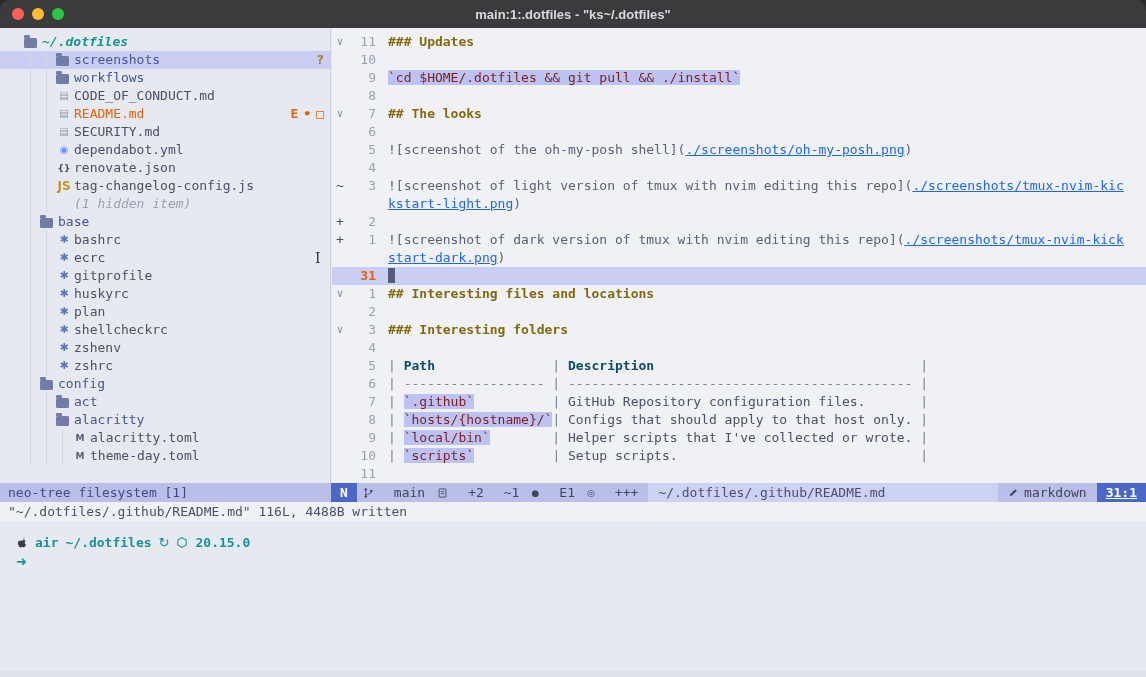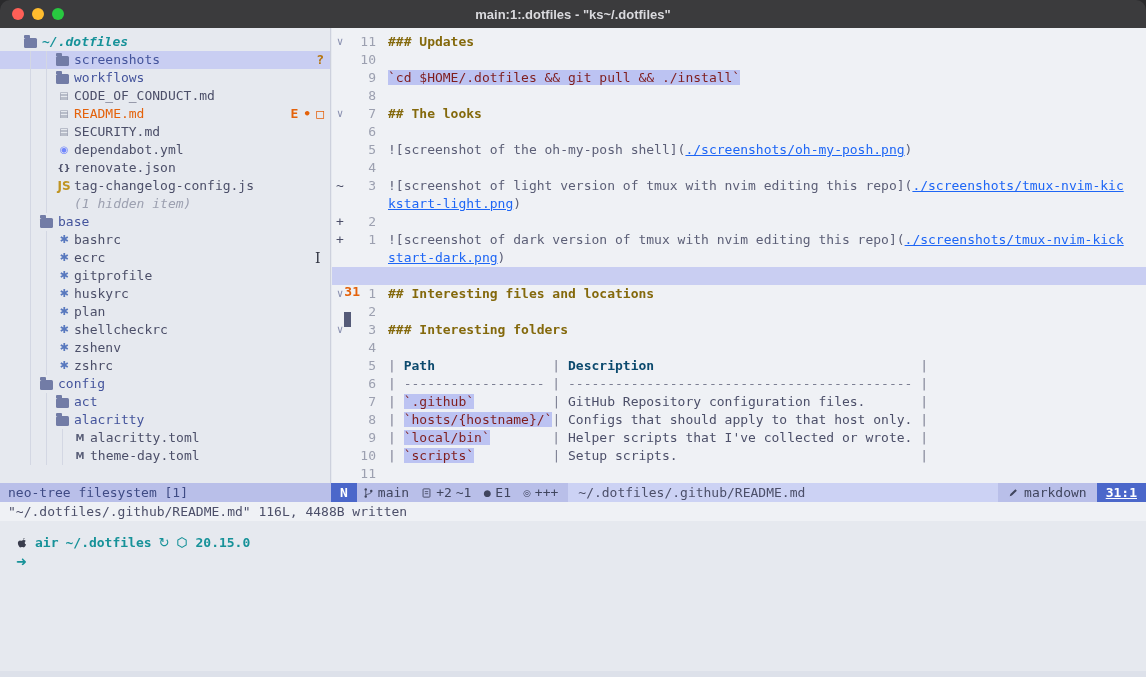--- a/index.html
+++ b/index.html
@@ -34,41 +34,41 @@
   .tlab.file{color:#4c4f69;}
   .tlab.modified{color:#e4620b;}
   .tlab.hidden-note{color:#9ca0b0;font-style:italic;}
   .tspacer{flex:1;}
   .badge{margin-left:5px;font-weight:bold;}
   .b-untracked{color:#b5740d;}
   .b-peach{color:#e4620b;}
   
   .editor{position:absolute;top:0;left:332px;right:0;height:455px;background:#eff1f5;box-sizing:border-box;padding-top:5px;overflow:hidden;}
   .eline{display:flex;height:18px;}
-  .eline.cur{background:#c9cef2;flex-direction:column;}
+  .eline.cur{background:#c9cef2;}
   .mark{width:16px;flex:0 0 16px;text-align:center;}
   .mark.fold{color:#8a90b0;font-size:11px;}
   .mark.sign{color:#4c4f69;}
   .lnum{width:28px;flex:0 0 28px;text-align:right;color:#9ca0b0;}
   .lnum.curnum{color:#e4620b;font-weight:bold;}
   .ltext{white-space:pre;padding-left:12px;}
   .s-h{color:#84690c;font-weight:bold;}
   .s-code{color:#7f1d1d;background:#bcc3f2;}
   .s-link{color:#1e66f5;text-decoration:underline;}
   .s-txt{color:#5c5f77;}
   .s-tbl{color:#7c7f93;}
   .s-th{color:#0c4a6e;font-weight:bold;}
   .s-cell{color:#4c4f69;}
   .cursorblk{display:inline-block;width:7px;height:15px;background:#555b78;vertical-align:-3px;}
   
   .neowinbar{position:absolute;top:455px;left:0;width:331px;height:19px;background:#b9bfe9;color:#3f4b85;
              display:flex;align-items:center;padding-left:8px;box-sizing:border-box;}
   .statusline{position:absolute;top:455px;left:331px;right:0;height:19px;background:#b9bfe9;display:flex;align-items:center;color:#40455e;}
   .slmode{background:#4b67ca;color:#fff;font-weight:bold;padding:0 9px;height:19px;display:flex;align-items:center;}
-  .slseg{display:flex;align-items:center;gap:4px;padding:0 6px;}
+  .slseg{display:flex;align-items:center;gap:20px;padding:0 6px;}
   .slicon{flex:none;color:#40455e;}
   .slpath{flex:1;background:#ccd2f4;height:19px;display:flex;align-items:center;padding:0 10px;margin-left:4px;color:#4c4f69;}
   .slft{display:flex;align-items:center;gap:5px;padding:0 10px;}
   .slpos{background:#4b67ca;color:#fff;font-weight:bold;padding:0 9px;height:19px;display:flex;align-items:center;text-decoration:underline;}
   .minig{font-family:"DejaVu Sans",sans-serif;font-size:9px;}
   
   .msgline{position:absolute;top:474px;left:0;right:0;height:19px;background:#eff1f5;display:flex;align-items:center;padding-left:8px;}
   .shell{position:absolute;top:505px;left:0;right:0;padding-left:8px;}
   .promptline{height:19px;display:flex;align-items:center;gap:7px;padding-left:8px;}
   .p-user,.p-cwd,.p-ver{color:#179299;font-weight:bold;}

